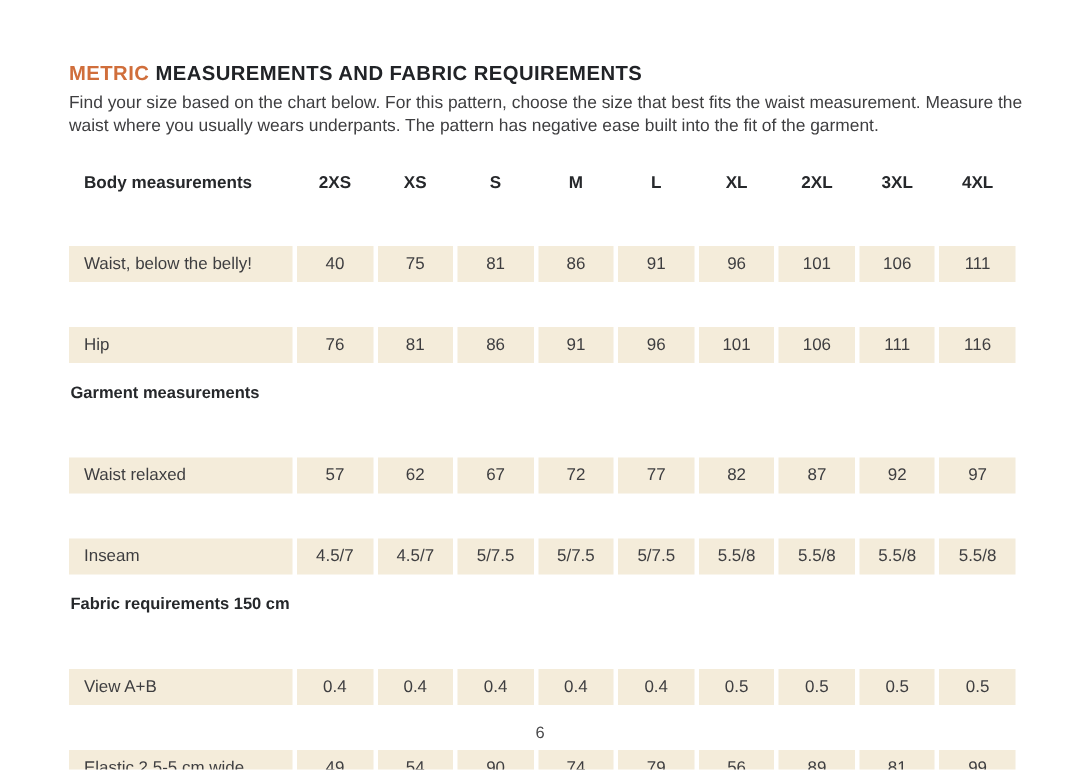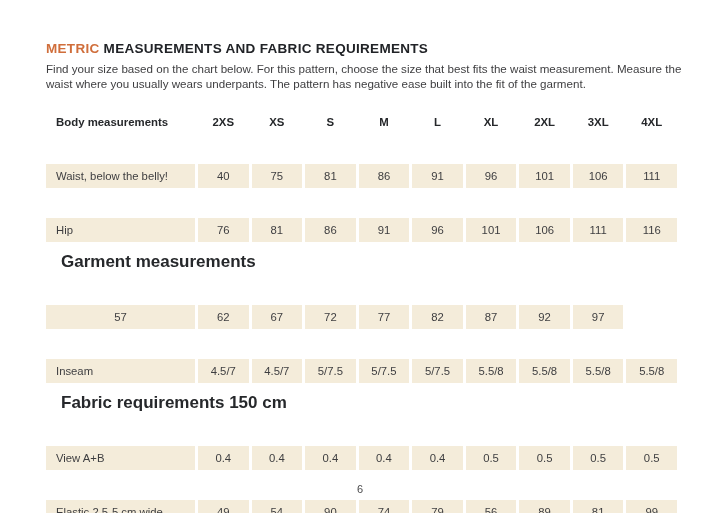--- a/index.html
+++ b/index.html
@@ -38,22 +38,22 @@
   .cell.label { padding-left:10px; text-align:left; }
   .cell.val { text-align:center; }
 
   .t-row.head { margin-bottom:4px; }
   .t-row.head .cell {
     height:20px; line-height:20px;
     font-weight:bold; color:#26282b; background:none; font-size:11.4px;
   }
 
   .sec-heading {
-    font-weight:bold; font-size:17px; color:#26282b;
-    margin:13px 0 8px 15px; line-height:14px;
+    font-weight:bold; font-size:11px; color:#26282b;
+    margin:13px 0 8px 1px; line-height:14px;
   }
 
   .page-number {
     position:absolute; left:0; right:0; top:483px;
     text-align:center; font-size:11px; color:#4a4a4c;
   }
 </style>
 </head>
 <body>
 
@@ -98,20 +98,21 @@
           <div class="cell val filled">86</div>
           <div class="cell val filled">91</div>
           <div class="cell val filled">96</div>
           <div class="cell val filled">101</div>
           <div class="cell val filled">106</div>
           <div class="cell val filled">111</div>
           <div class="cell val filled">116</div>
         </div>
         <div class="sec-heading">Garment measurements</div>
         <div class="t-row data">
+          <div class="cell label filled">Waist relaxed</div>
           <div class="cell val filled">57</div>
           <div class="cell val filled">62</div>
           <div class="cell val filled">67</div>
           <div class="cell val filled">72</div>
           <div class="cell val filled">77</div>
           <div class="cell val filled">82</div>
           <div class="cell val filled">87</div>
           <div class="cell val filled">92</div>
           <div class="cell val filled">97</div>
         </div>

